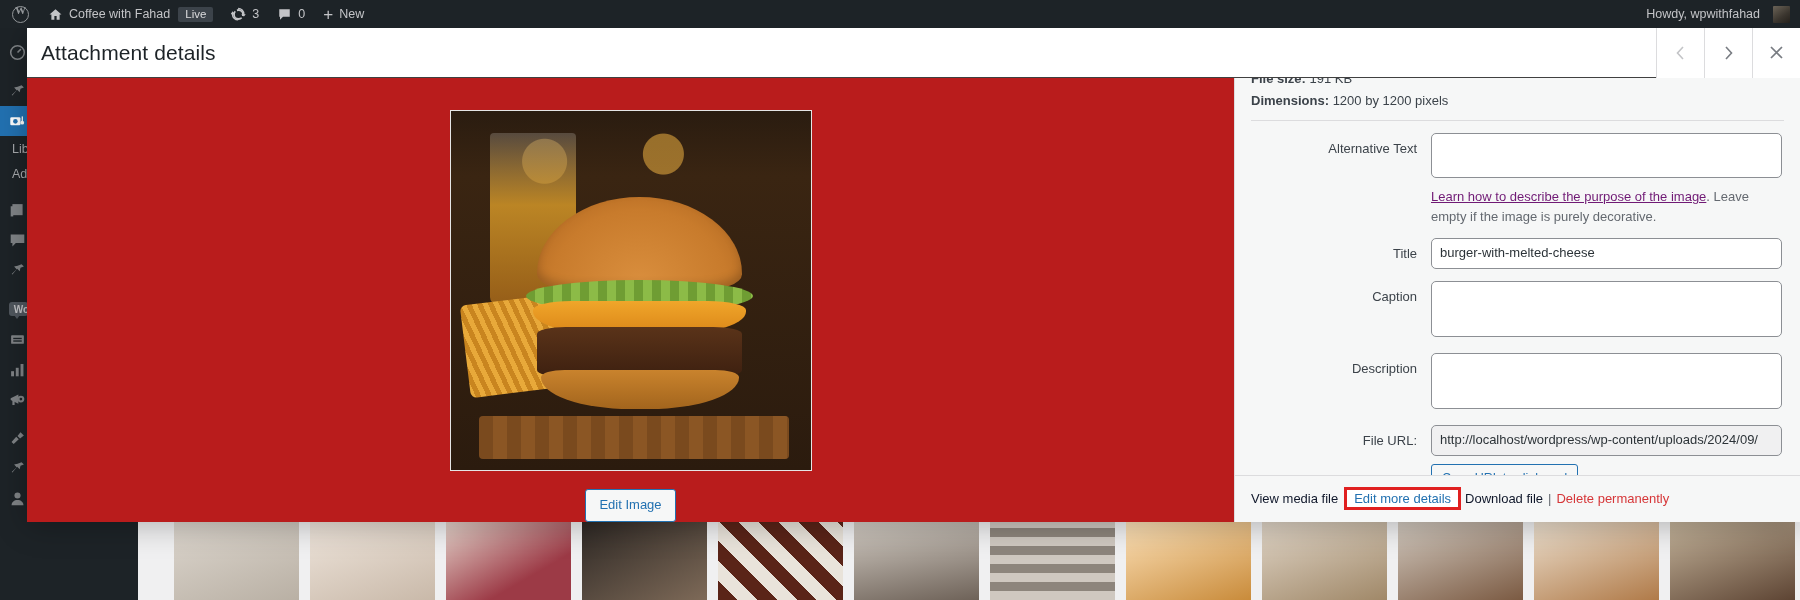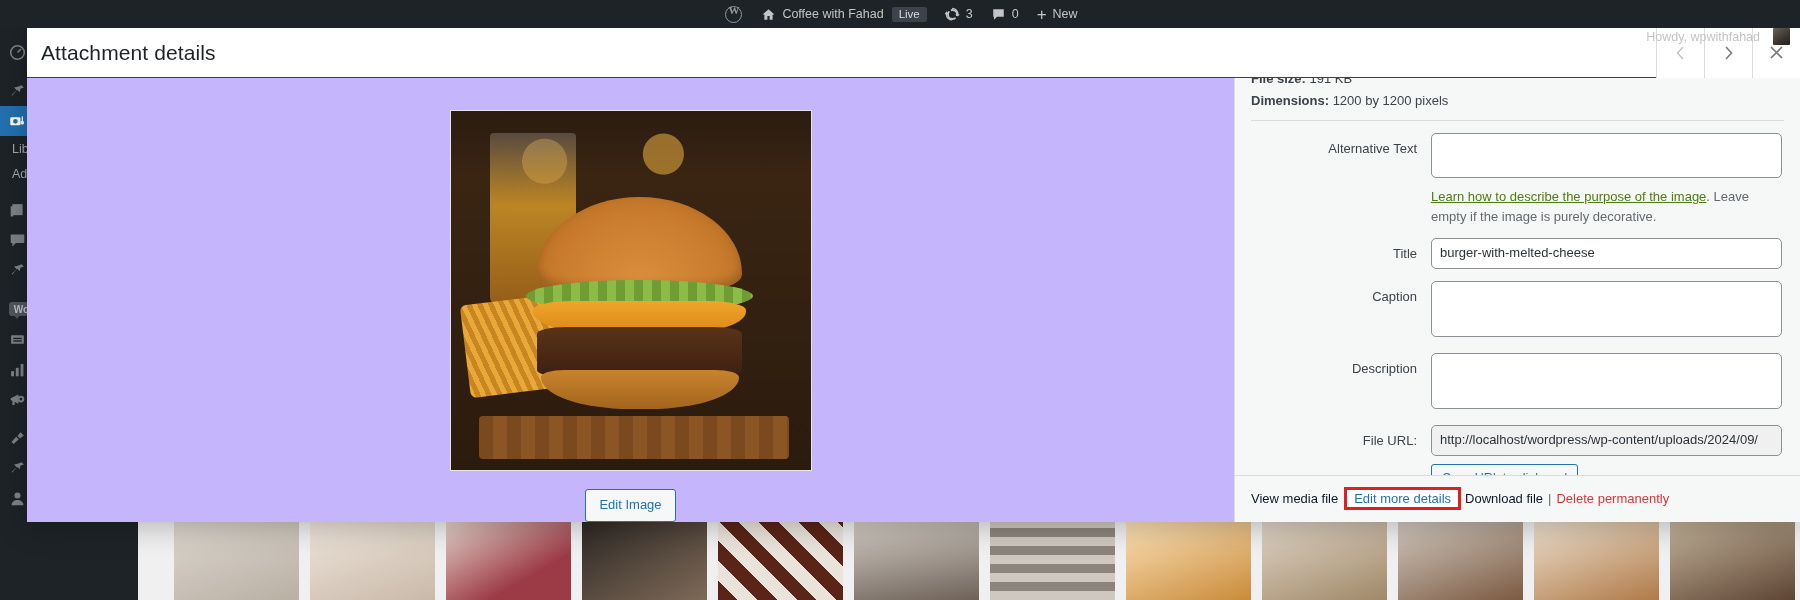--- a/index.html
+++ b/index.html
@@ -11,21 +11,21 @@
     font-family: "Liberation Sans", sans-serif;
     background: #1d2327;
   }
   #root { position: relative; width: 1800px; height: 600px; overflow: hidden; }
 
   
   .adminbar {
     position: absolute; top: 0; left: 0; width: 1800px; height: 28px;
     background: #1d2327; color: #c3c4c7;
     display: flex; align-items: center;
-    font-size: 12.5px; z-index: 60; flex-direction: column;
+    font-size: 12.5px; z-index: 60;
   }
   .ab-left { display: flex; align-items: center; height: 28px; }
   .ab-item {
     display: flex; align-items: center; gap: 6px;
     height: 28px; padding: 0 9px; color: #c3c4c7; white-space: nowrap;
   }
   .ab-logo { padding: 0 10px 0 12px; }
   .wp-mark {
     width: 17px; height: 17px; border-radius: 50%;
     border: 1.7px solid #a7aaad; position: relative; display: inline-block;
@@ -111,21 +111,21 @@
   .hbtn {
     width: 48px; height: 50px; display: flex; align-items: center; justify-content: center;
     border-left: 1px solid #dcdcde; color: #787c82; font-size: 18px; background: #fff;
   }
   .hbtn.disabled { color: #c3c4c7; }
   .hbtn svg { display: block; }
 
   .modal-body { flex: 1; display: flex; min-height: 0; }
 
   .media-frame-left {
-    flex: 1; position: relative; background: #c4b5fd; overflow: hidden;
+    flex: 1; position: relative; background: #b91c1c; overflow: hidden;
   }
   .preview-wrap {
     position: absolute; left: 0; top: 0; right: 0; bottom: 0;
     display: flex; flex-direction: column; align-items: center;
     padding-top: 32px;
   }
   .preview-img {
     width: 362px; height: 362px; border: 1px solid #e5e5e5;
     background-image:
       radial-gradient(circle at 26% 14%, rgba(255,200,90,.55) 0 22px, transparent 23px),
@@ -217,21 +217,21 @@
   }
   .setting textarea.alt { height: 45px; }
   .setting textarea.cap { height: 56px; }
   .setting textarea.desc { height: 56px; }
   .setting input.readonly {
     background: #f0f0f1; color: #2c3338; border-color: #8c8f94;
   }
   .help-text {
     font-size: 13px; color: #646970; line-height: 1.5; margin-top: 5px;
   }
-  .help-text a { color: #4d7c0f; text-decoration: underline; }
+  .help-text a { color: #701a75; text-decoration: underline; }
   .copy-btn {
     margin-top: 8px; display: inline-block;
     background: #f6f7f7; border: 1px solid #2271b1; color: #2271b1;
     border-radius: 3px; padding: 3px 10px; font-size: 12.5px; line-height: 1.7;
     font-family: "Liberation Sans", sans-serif;
   }
 
   .actions-bar {
     flex: 0 0 auto; border-top: 1px solid #dcdcde;
     padding: 11px 16px 12px; font-size: 13px; color: #646970;

